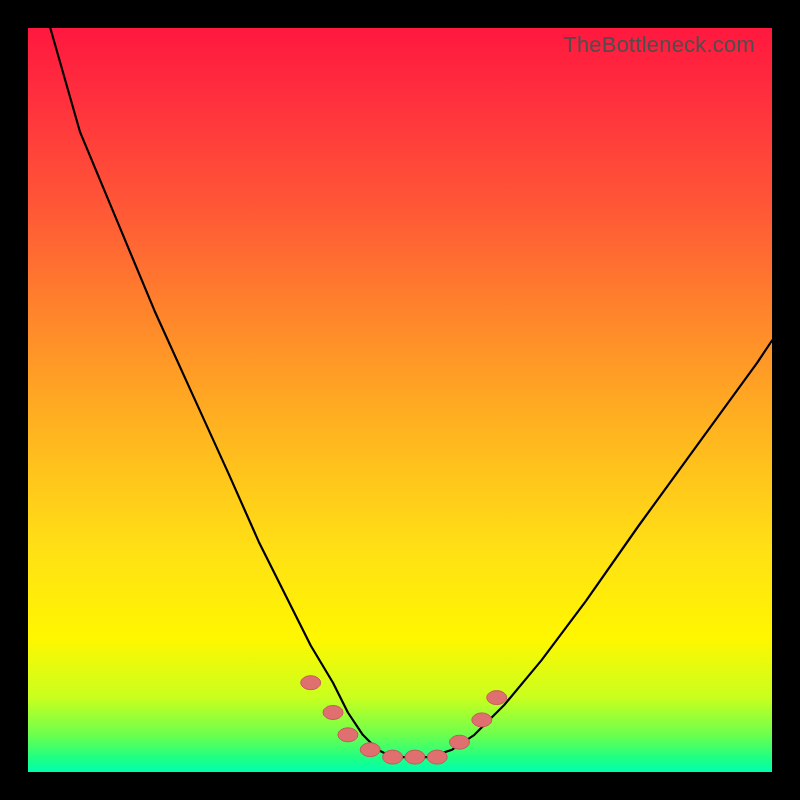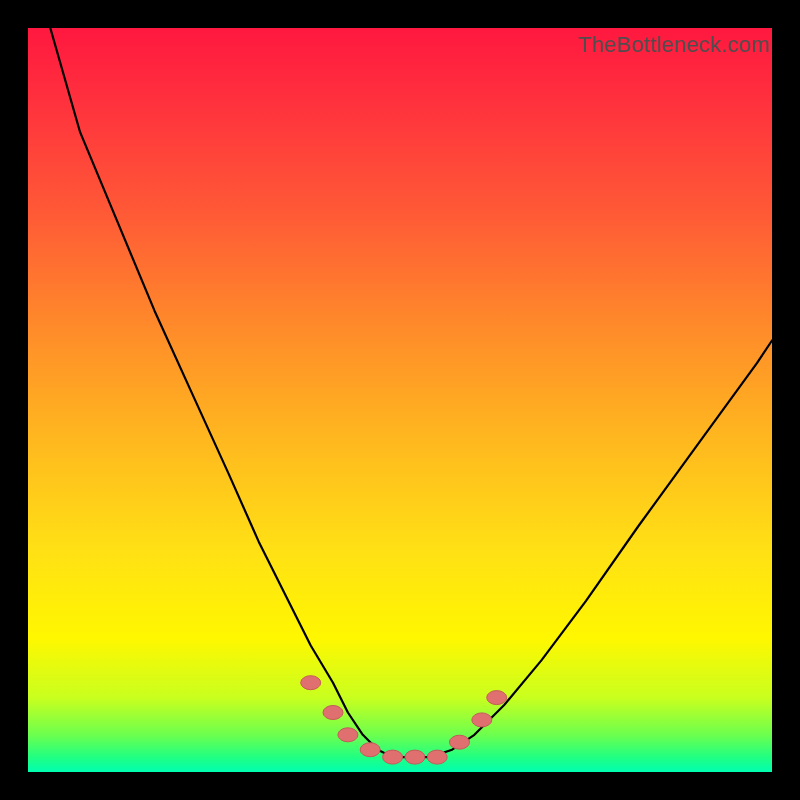--- a/index.html
+++ b/index.html
@@ -37,21 +37,21 @@
       #fff700 82%,
       #c9ff1e 90%,
       #6dff4e 95%,
       #21ff82 98%,
       #00ffb0 100%
     );
   }
   .watermark {
     position: absolute;
     top: 4px;
-    right: 2px;
+    right: 17px;
     color: #4e4e4e;
     font-size: 22px;
     font-weight: 500;
     letter-spacing: 0.2px;
     user-select: none;
     text-align: center;
   }
   svg.curve {
     position: absolute;
     left: 0;

